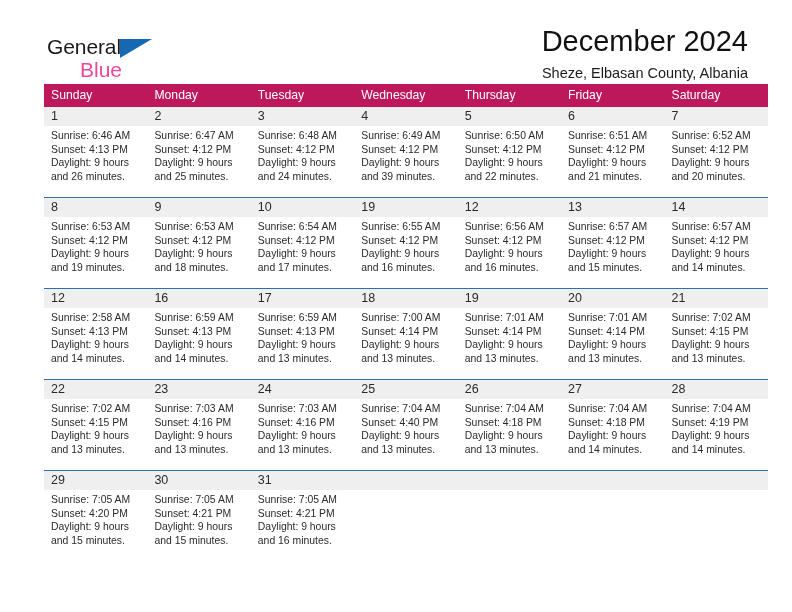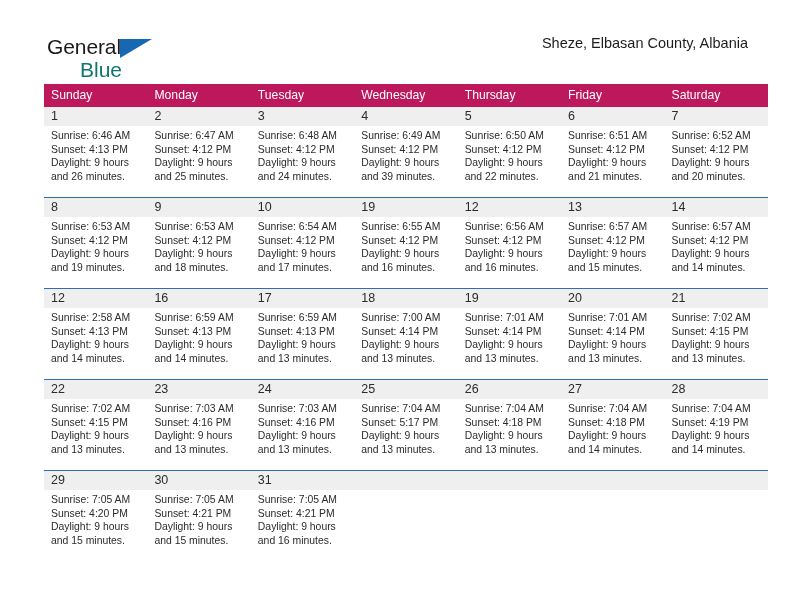--- a/index.html
+++ b/index.html
@@ -40,21 +40,21 @@
   .logo-tri {
     position: absolute;
     left: 73px; top: 3px;
     width: 0; height: 0;
     border-left: 32px solid #1668b3;
     border-bottom: 19px solid transparent;
   }
   .logo-row2 {
     display: block;
     font-size: 21px;
-    color: #0f766e;
+    color: #ec4899;
     margin-left: 33px;
     margin-top: 1px;
     height: 22px;
   }
   .title-block {
     position: absolute;
     right: 0; top: 16px;
     text-align: right;
   }
   .month-title {
@@ -128,20 +128,21 @@
 
 <div class="page">
 
   <div class="top">
     <div class="logo">
       <span class="logo-row1">General</span>
       <span class="logo-tri"></span>
       <span class="logo-row2">Blue</span>
     </div>
     <div class="title-block">
+      <div class="month-title">December 2024</div>
       <div class="subtitle">Sheze, Elbasan County, Albania</div>
     </div>
   </div>
 
   <table class="cal">
     <thead>
       <tr>
         <th>Sunday</th>
         <th>Monday</th>
         <th>Tuesday</th>
@@ -421,21 +422,21 @@
                 <div>Daylight: 9 hours</div>
                 <div>and 13 minutes.</div>
               </div>
             </div>
           </td>
           <td>
             <div class="cell">
               <span class="daynum">25</span>
               <div class="lines">
                 <div>Sunrise: 7:04 AM</div>
-                <div>Sunset: 5:17 PM</div>
+                <div>Sunset: 4:40 PM</div>
                 <div>Daylight: 9 hours</div>
                 <div>and 13 minutes.</div>
               </div>
             </div>
           </td>
           <td>
             <div class="cell">
               <span class="daynum">26</span>
               <div class="lines">
                 <div>Sunrise: 7:04 AM</div>

